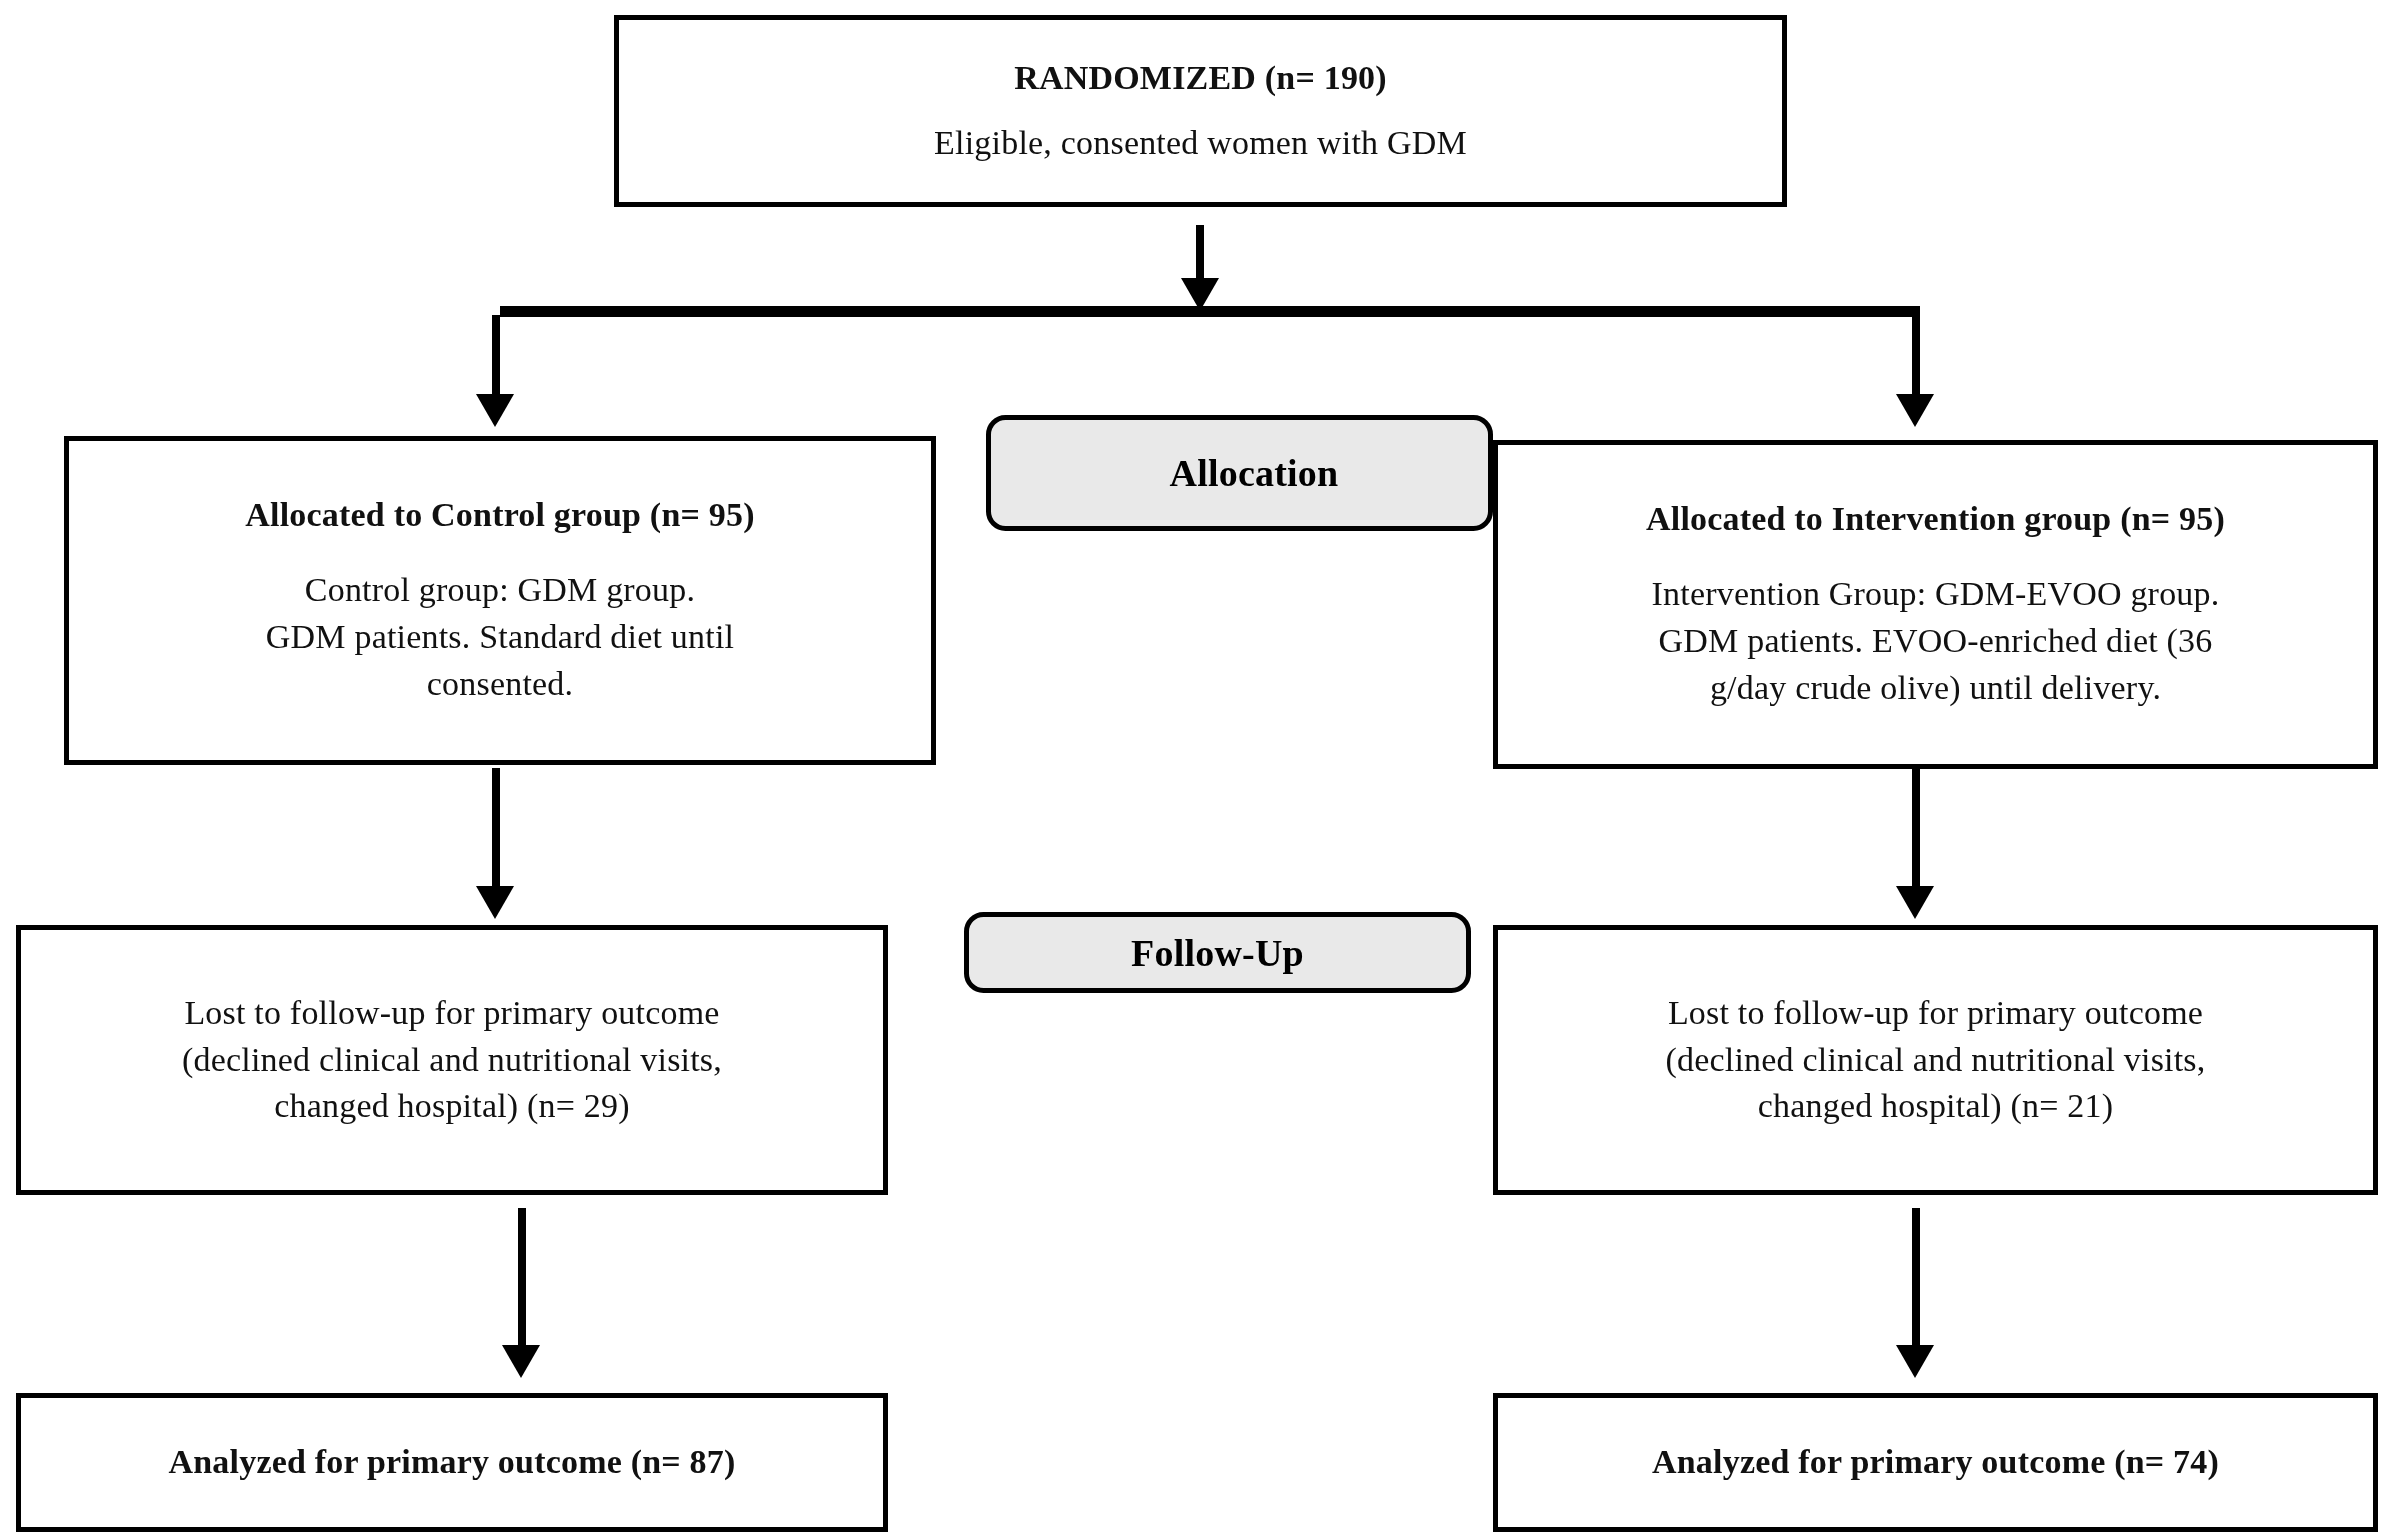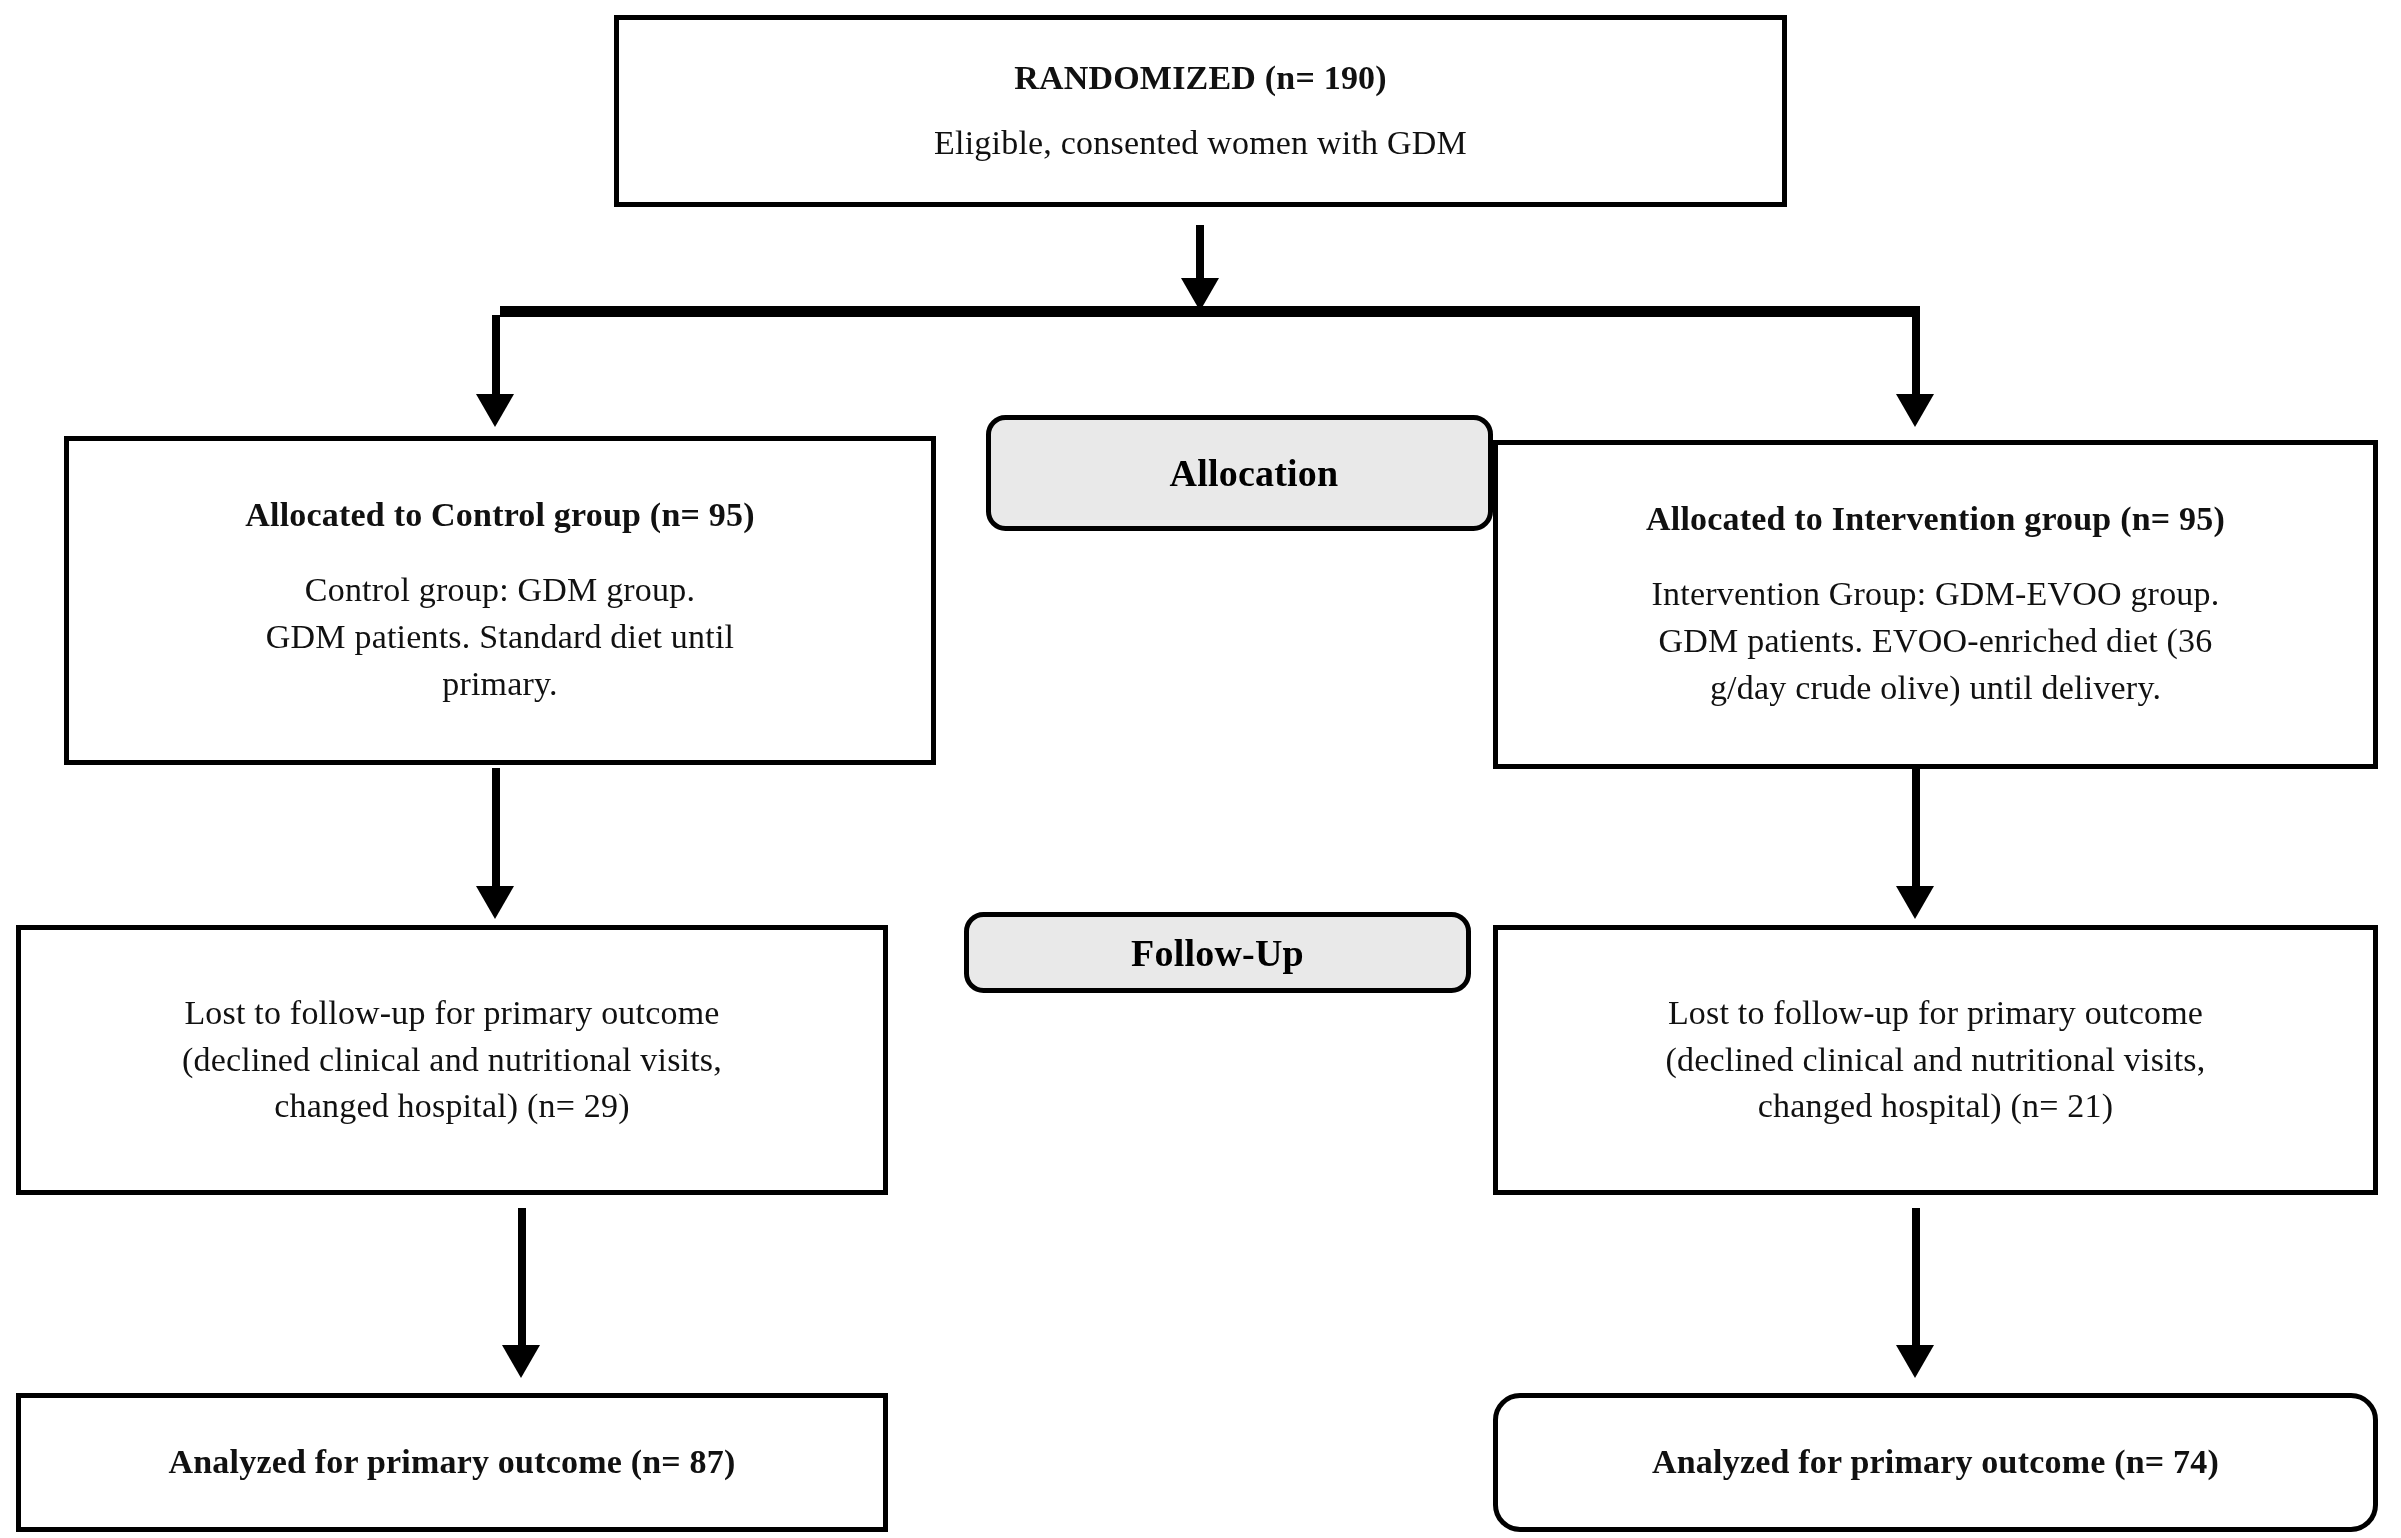--- a/index.html
+++ b/index.html
@@ -98,21 +98,21 @@
   <div class="arrowhead" style="left:476px; top:394px;"></div>
 
   <div class="vline" style="left:1912px; top:315px; width:8.3px; height:83px;"></div>
   <div class="arrowhead" style="left:1896px; top:394px;"></div>
 
   <div class="node" style="left:16px; top:436px; width:872px; height:329px;margin-left:48px;">
     <div class="title">Allocated to Control group (n= 95)</div>
     <div class="gap-md"></div>
     <div class="body tight">Control group: GDM group.</div>
     <div class="body tight">GDM patients. Standard diet until</div>
-    <div class="body tight">primary.</div>
+    <div class="body tight">consented.</div>
   </div>
 
   <div class="stage" style="left:986px; top:415px; width:507px; height:116px;padding-left:29px;">
     <span>Allocation</span>
   </div>
 
   <div class="node" style="left:1493px; top:440px; width:885px; height:329px;">
     <div class="title">Allocated to Intervention group (n= 95)</div>
     <div class="gap-md"></div>
     <div class="body tight">Intervention Group: GDM-EVOO group.</div>
@@ -146,18 +146,18 @@
   <div class="arrowhead" style="left:502px; top:1345px;"></div>
 
   <div class="vline" style="left:1912px; top:1208px; width:8.3px; height:143px;"></div>
   <div class="arrowhead" style="left:1896px; top:1345px;"></div>
 
 
   <div class="node" style="left:16px; top:1393px; width:872px; height:139px;">
     <div class="title">Analyzed for primary outcome (n= 87)</div>
   </div>
 
-  <div class="node" style="left:1493px; top:1393px; width:885px; height:139px;border-radius:27px;">
+  <div class="node" style="left:1493px; top:1393px; width:885px; height:139px;">
     <div class="title">Analyzed for primary outcome (n= 74)</div>
   </div>
 
 </div>
 
 
 </body></html>

